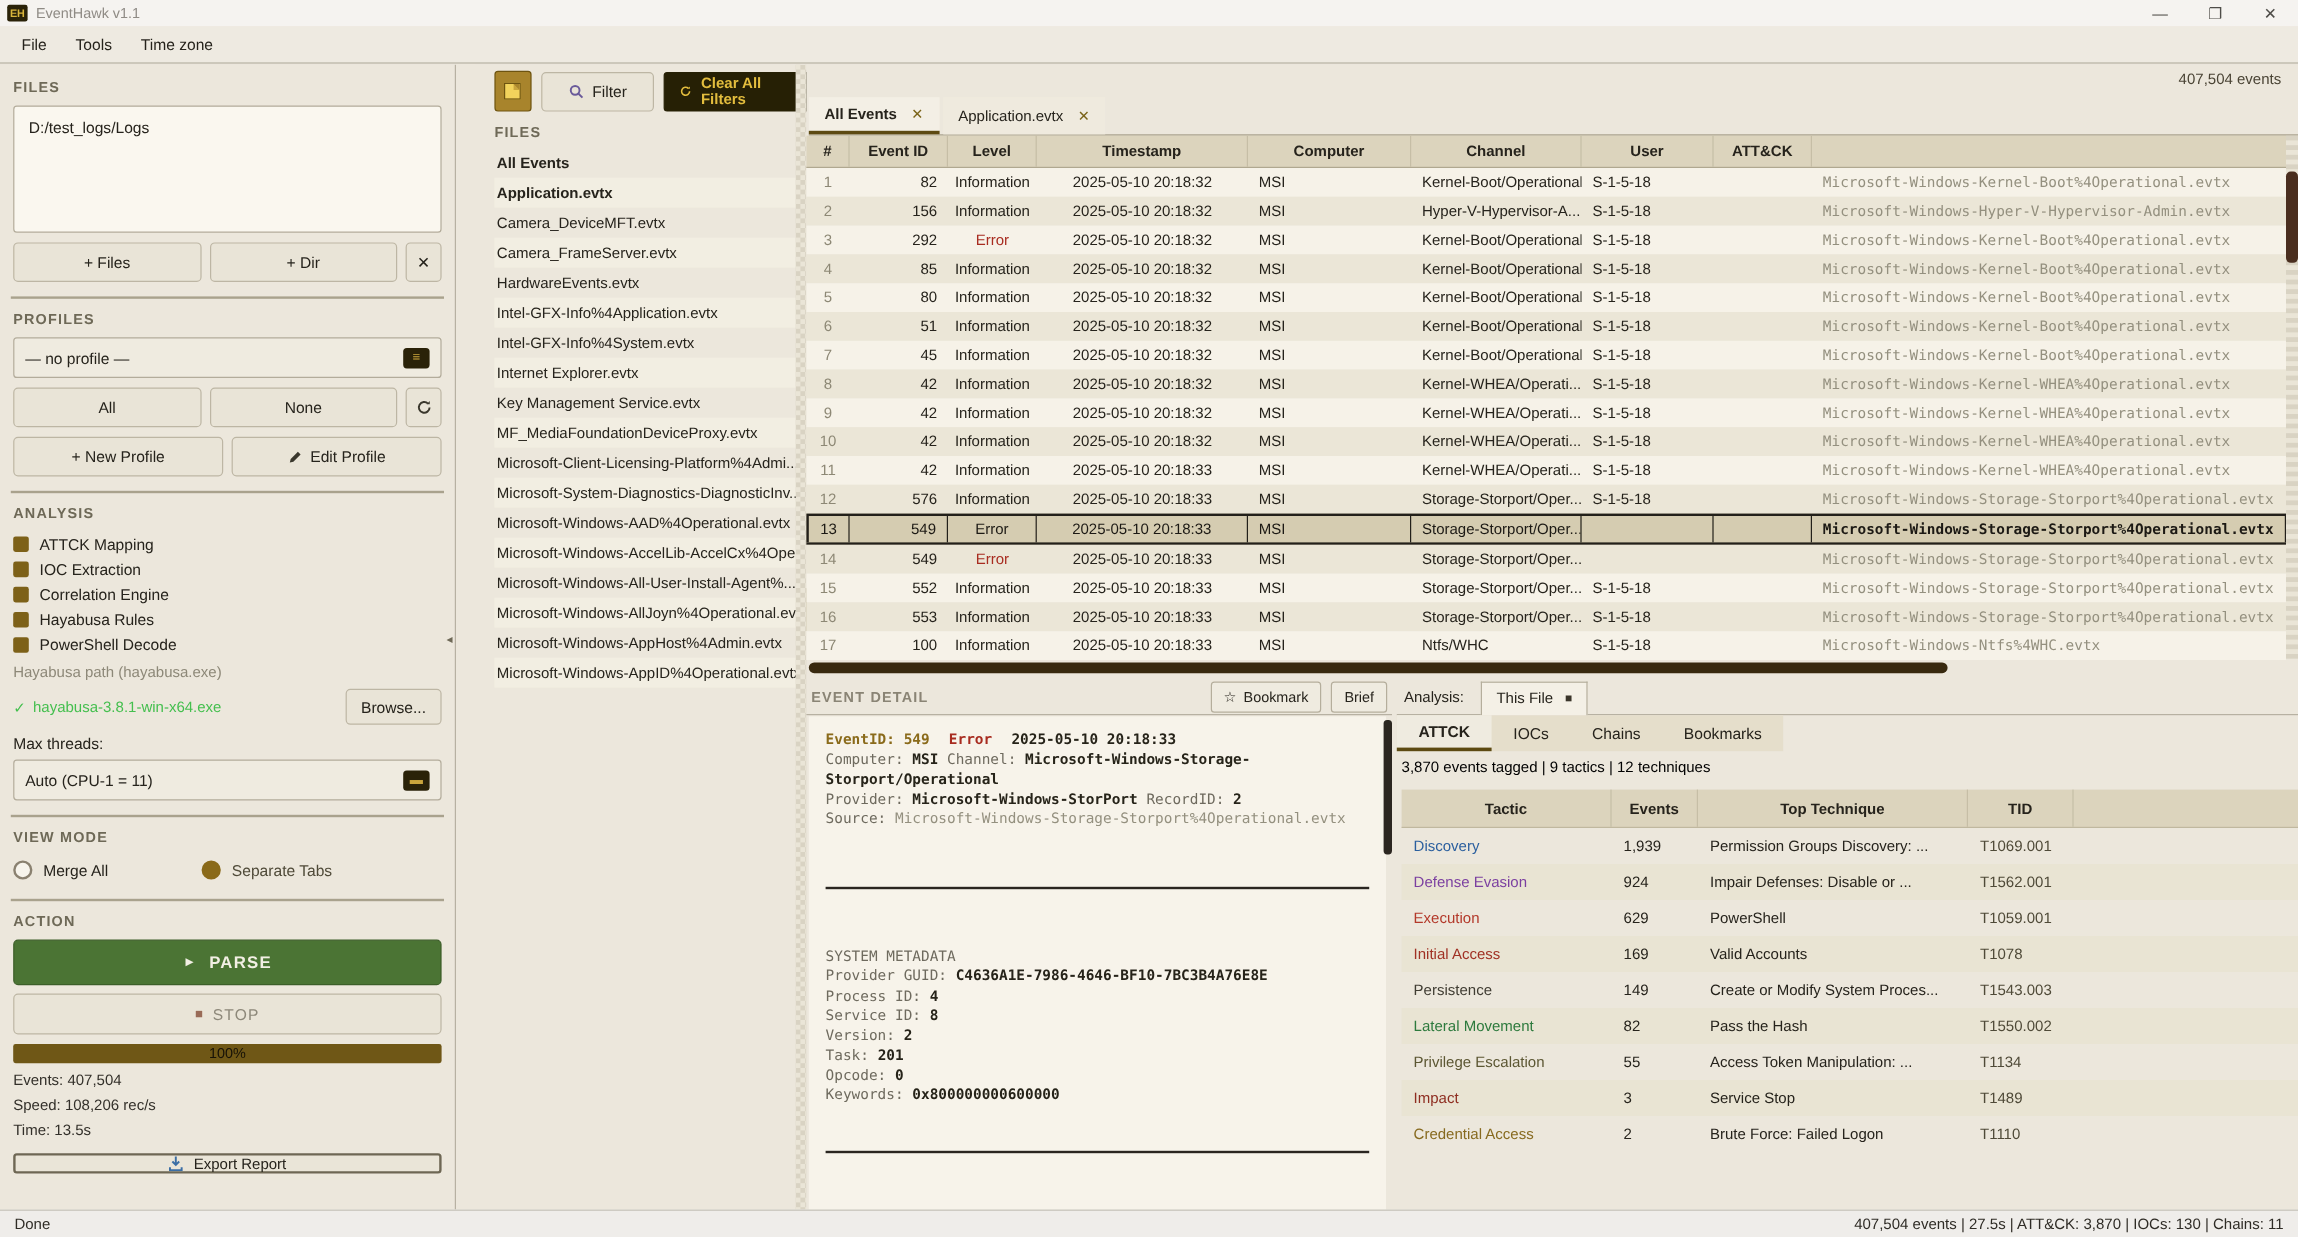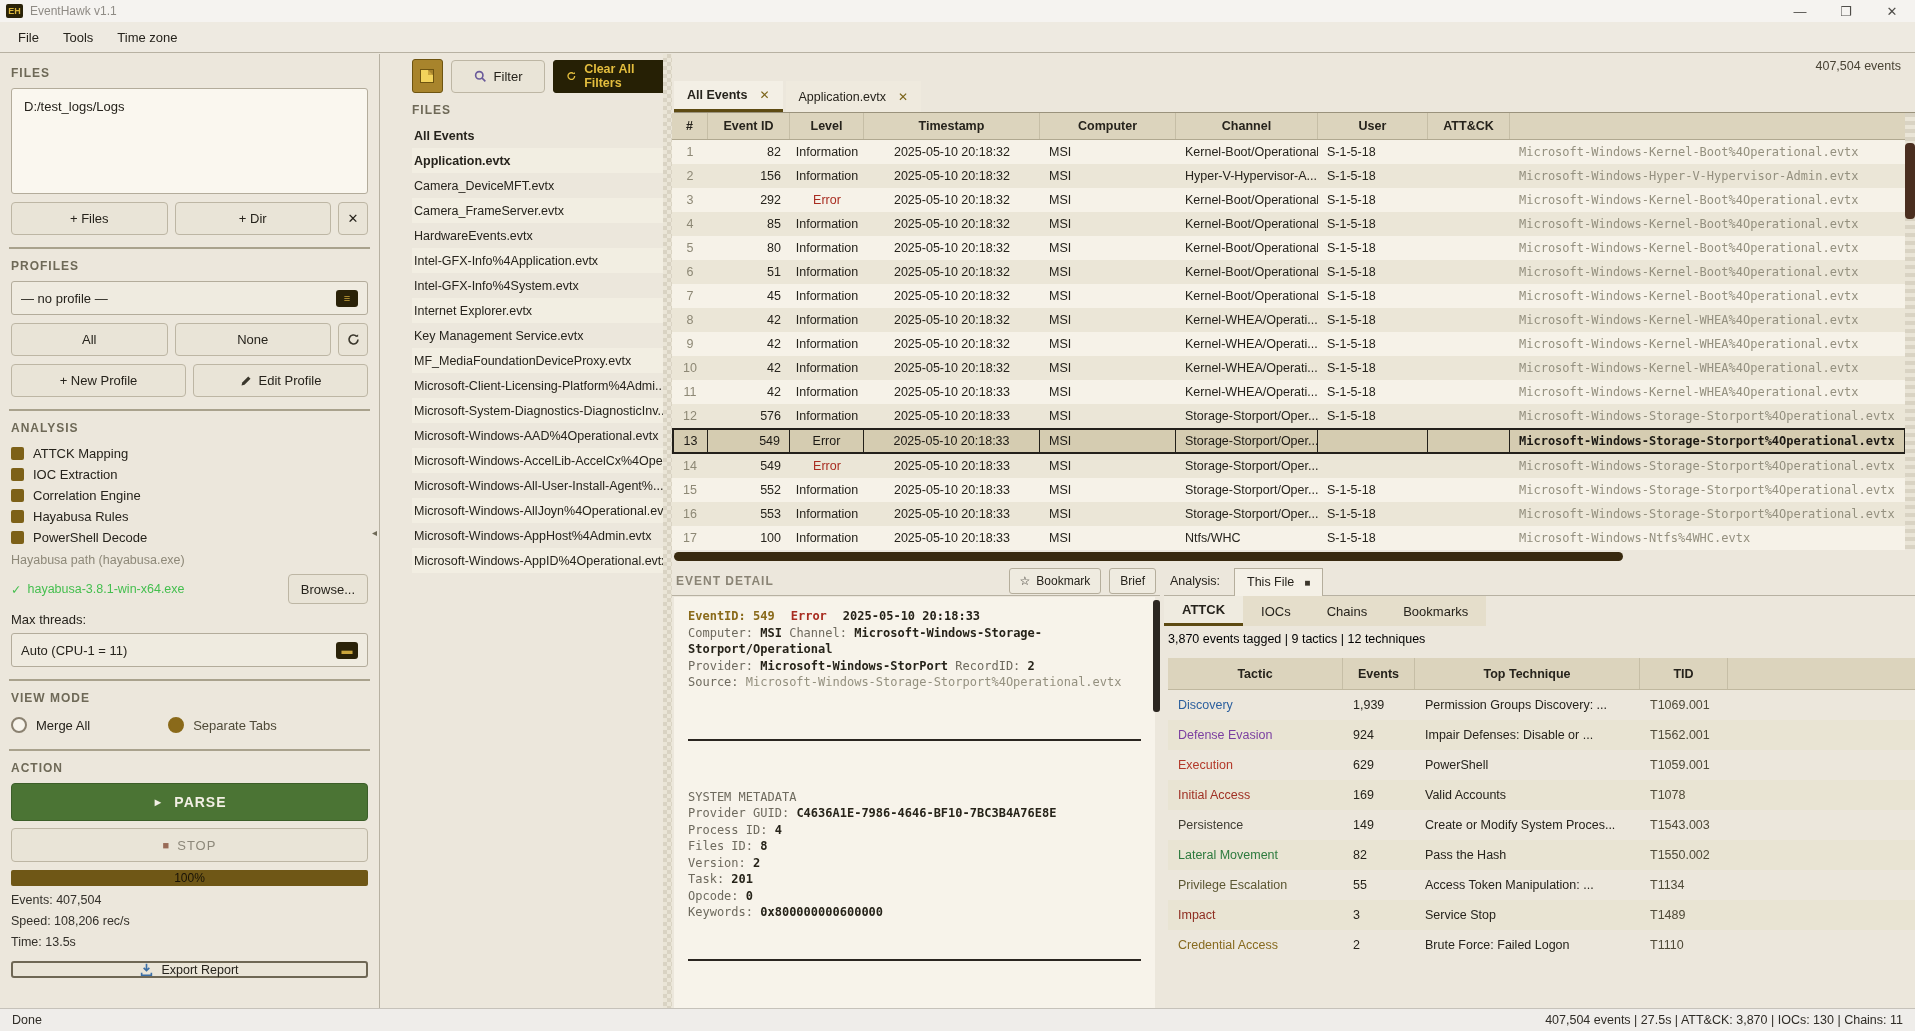--- a/index.html
+++ b/index.html
@@ -560,21 +560,21 @@
       <div id="dinfo">
           <div><span class="k">Computer: </span><span class="v">MSI</span><span class="k">  Channel: </span><span class="v">Microsoft-Windows-Storage-Storport/Operational</span></div>
           <div><span class="k">Provider: </span><span class="v">Microsoft-Windows-StorPort</span><span class="k">  RecordID: </span><span class="v">2</span></div>
           <div><span class="k">Source: </span><span class="v mut">Microsoft-Windows-Storage-Storport%4Operational.evtx</span></div>
         </div>
       <div class="dhr"></div>
       <div id="dmeta">
           <div class="dtitle">SYSTEM METADATA</div>
           <div><span class="k">Provider GUID: </span><span class="v">C4636A1E-7986-4646-BF10-7BC3B4A76E8E</span></div>
           <div><span class="k">Process ID: </span><span class="v">4</span></div>
-          <div><span class="k">Files ID: </span><span class="v">8</span></div>
+          <div><span class="k">Service ID: </span><span class="v">8</span></div>
           <div><span class="k">Version: </span><span class="v">2</span></div>
           <div><span class="k">Task: </span><span class="v">201</span></div>
           <div><span class="k">Opcode: </span><span class="v">0</span></div>
           <div><span class="k">Keywords: </span><span class="v">0x800000000600000</span></div>
         </div>
       <div class="dhr"></div>
       <div id="ddata">
           <div class="dtitle">EVENT DATA</div>
           <div><span class="k">PortNumber : </span><span class="v">0</span></div>
           <div><span class="k">PathID : </span><span class="v">0</span></div>

